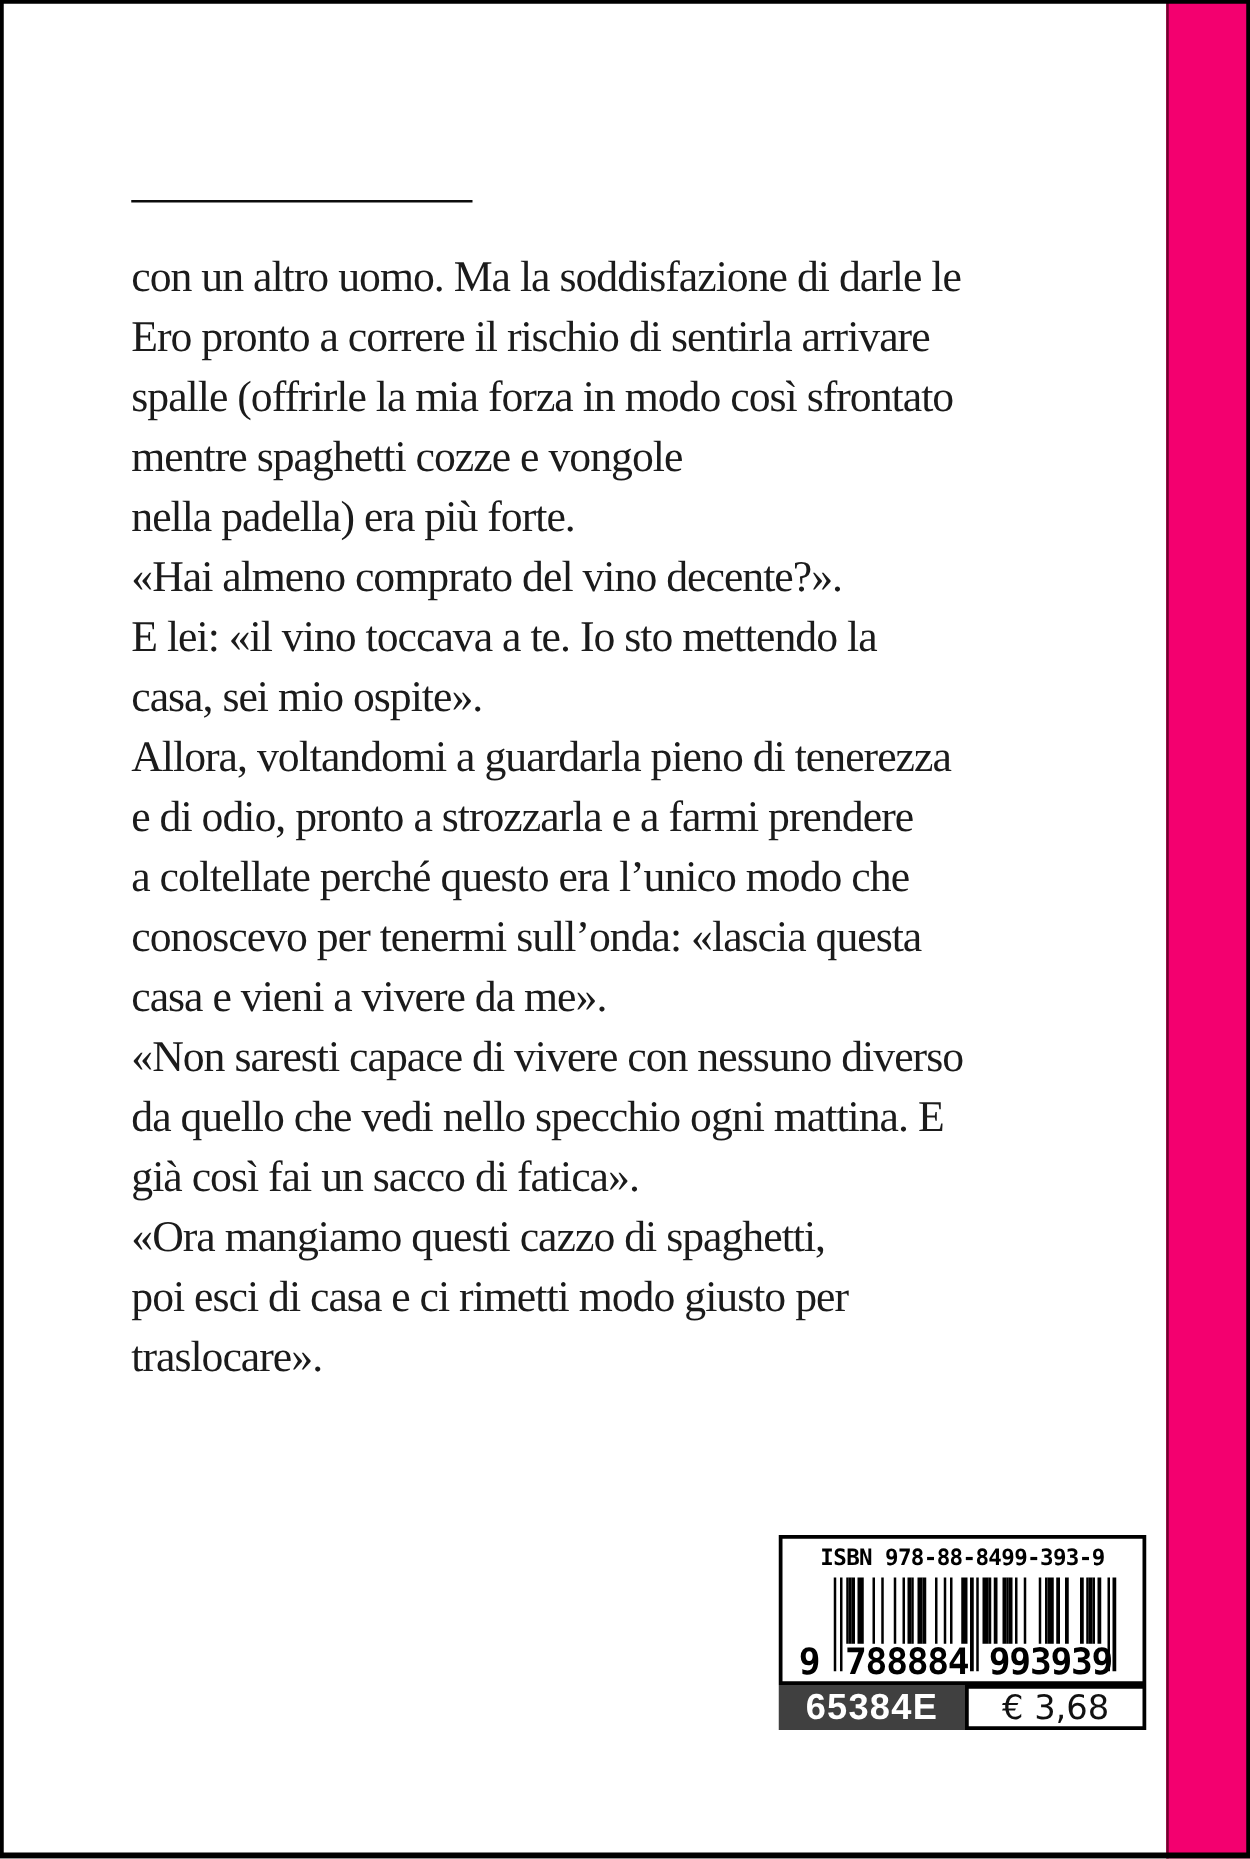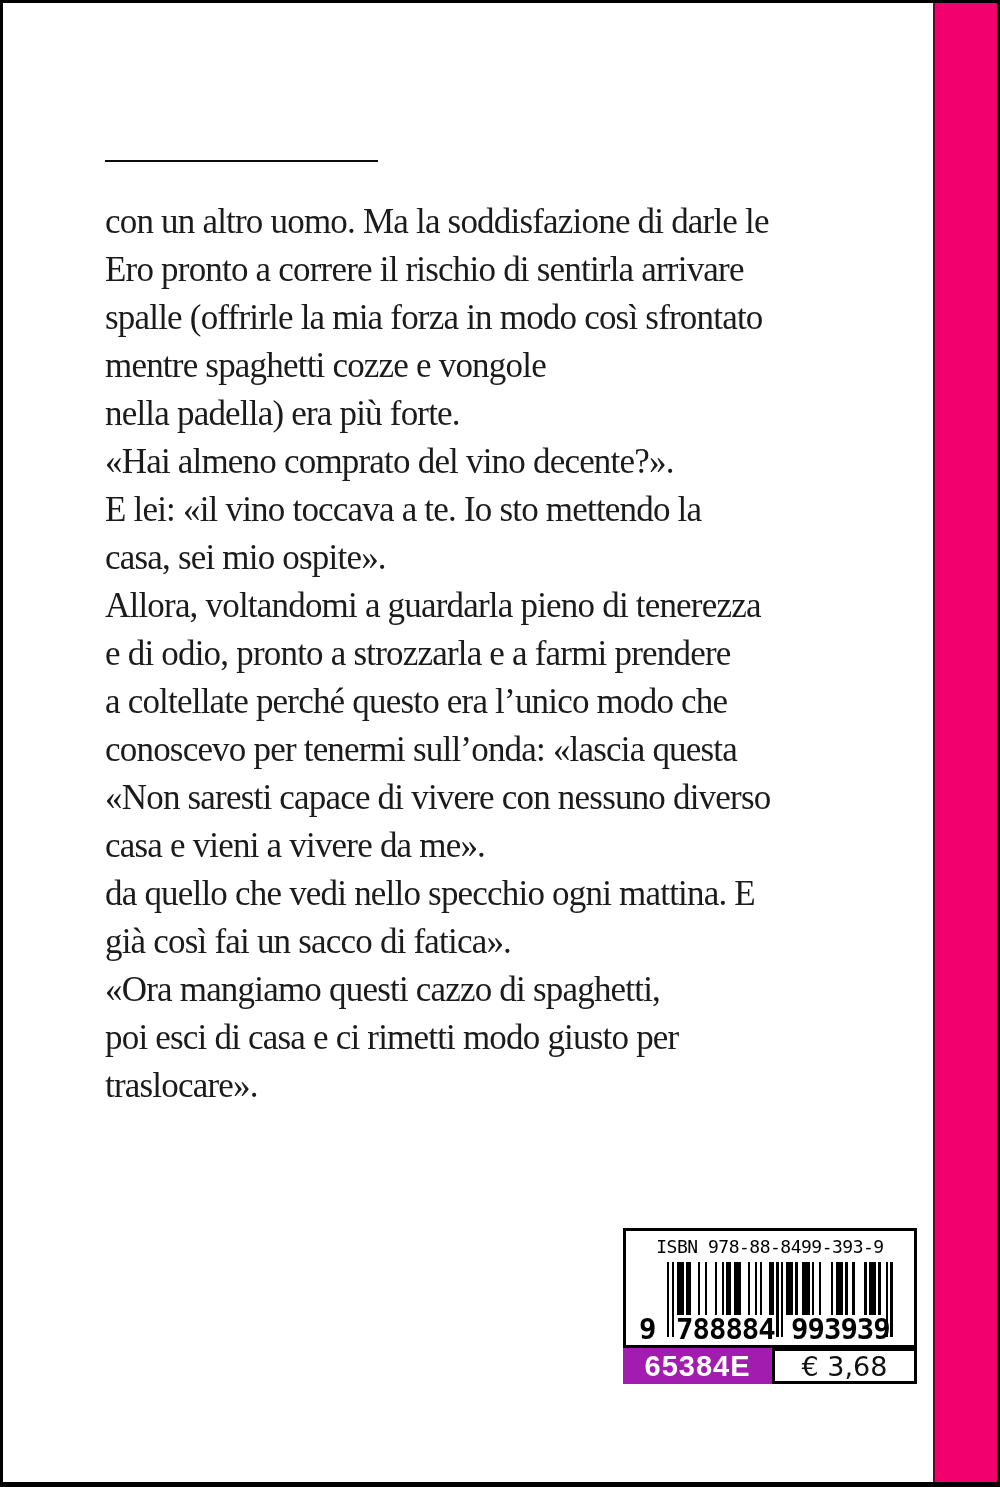--- a/index.html
+++ b/index.html
@@ -14,33 +14,33 @@
     position:absolute;left:105px;top:198px;
     font-size:35px;line-height:48px;letter-spacing:-0.8px;color:#1b1b1b;
   }
   .line{white-space:pre;height:48px;}
 
   
   .bc{position:absolute;left:623px;top:1228px;width:294px;height:156px;}
   .bc-box{position:absolute;left:0;top:0;width:294px;height:120px;border:3px solid #000;background:#fff;box-sizing:border-box;}
   .bc-isbn{
     position:absolute;top:8px;left:0;width:294px;text-align:center;
-    font-family:"DejaVu Sans Mono",monospace;font-weight:normal;font-size:18px;letter-spacing:-0.5px;color:#000;
+    font-family:"DejaVu Sans Mono",monospace;font-weight:bold;font-size:18px;letter-spacing:-0.5px;color:#000;
   }
   .bc-bars{position:absolute;left:44px;top:34px;height:75px;display:flex;align-items:flex-start;}
   .bc-bars span{flex:none;}
   .bc-num{
     position:absolute;top:86px;line-height:30px;color:#000;
     font-family:"DejaVu Sans Mono",monospace;font-weight:bold;font-size:29px;letter-spacing:-1px;
   }
   .bc-num.first{left:16px;}
   .bc-num.grp-left{left:53px;}
   .bc-num.grp-right{left:168px;text-align:center;}
   .bc-code{
-    position:absolute;left:0;top:120px;width:149px;height:36px;background:#a21caf;color:#fff;
+    position:absolute;left:0;top:120px;width:149px;height:36px;background:#404040;color:#fff;
     display:flex;align-items:center;justify-content:center;
     font-family:"Liberation Sans",sans-serif;font-weight:bold;font-size:29px;letter-spacing:1px;
   }
   .bc-price{
     position:absolute;left:149px;top:120px;width:145px;height:36px;background:#fff;color:#111;
     border:3px solid #000;box-sizing:border-box;
     display:flex;align-items:center;justify-content:center;
     font-family:"DejaVu Sans",sans-serif;font-size:27px;
   }
 </style>
@@ -57,22 +57,22 @@
     <div class="line">spalle (offrirle la mia forza in modo così sfrontato</div>
     <div class="line">mentre spaghetti cozze e vongole</div>
     <div class="line">nella padella) era più forte.</div>
     <div class="line">«Hai almeno comprato del vino decente?».</div>
     <div class="line">E lei: «il vino toccava a te. Io sto mettendo la</div>
     <div class="line">casa, sei mio ospite».</div>
     <div class="line">Allora, voltandomi a guardarla pieno di tenerezza</div>
     <div class="line">e di odio, pronto a strozzarla e a farmi prendere</div>
     <div class="line">a coltellate perché questo era l’unico modo che</div>
     <div class="line">conoscevo per tenermi sull’onda: «lascia questa</div>
+    <div class="line">casa e vieni a vivere da me».</div>
     <div class="line">«Non saresti capace di vivere con nessuno diverso</div>
-    <div class="line">casa e vieni a vivere da me».</div>
     <div class="line">da quello che vedi nello specchio ogni mattina. E</div>
     <div class="line">già così fai un sacco di fatica».</div>
     <div class="line">«Ora mangiamo questi cazzo di spaghetti,</div>
     <div class="line">poi esci di casa e ci rimetti modo giusto per</div>
     <div class="line">traslocare».</div>
   </div>
 
   <div class="bc">
     <div class="bc-box"></div>
     <div class="bc-isbn">ISBN 978-88-8499-393-9</div>

